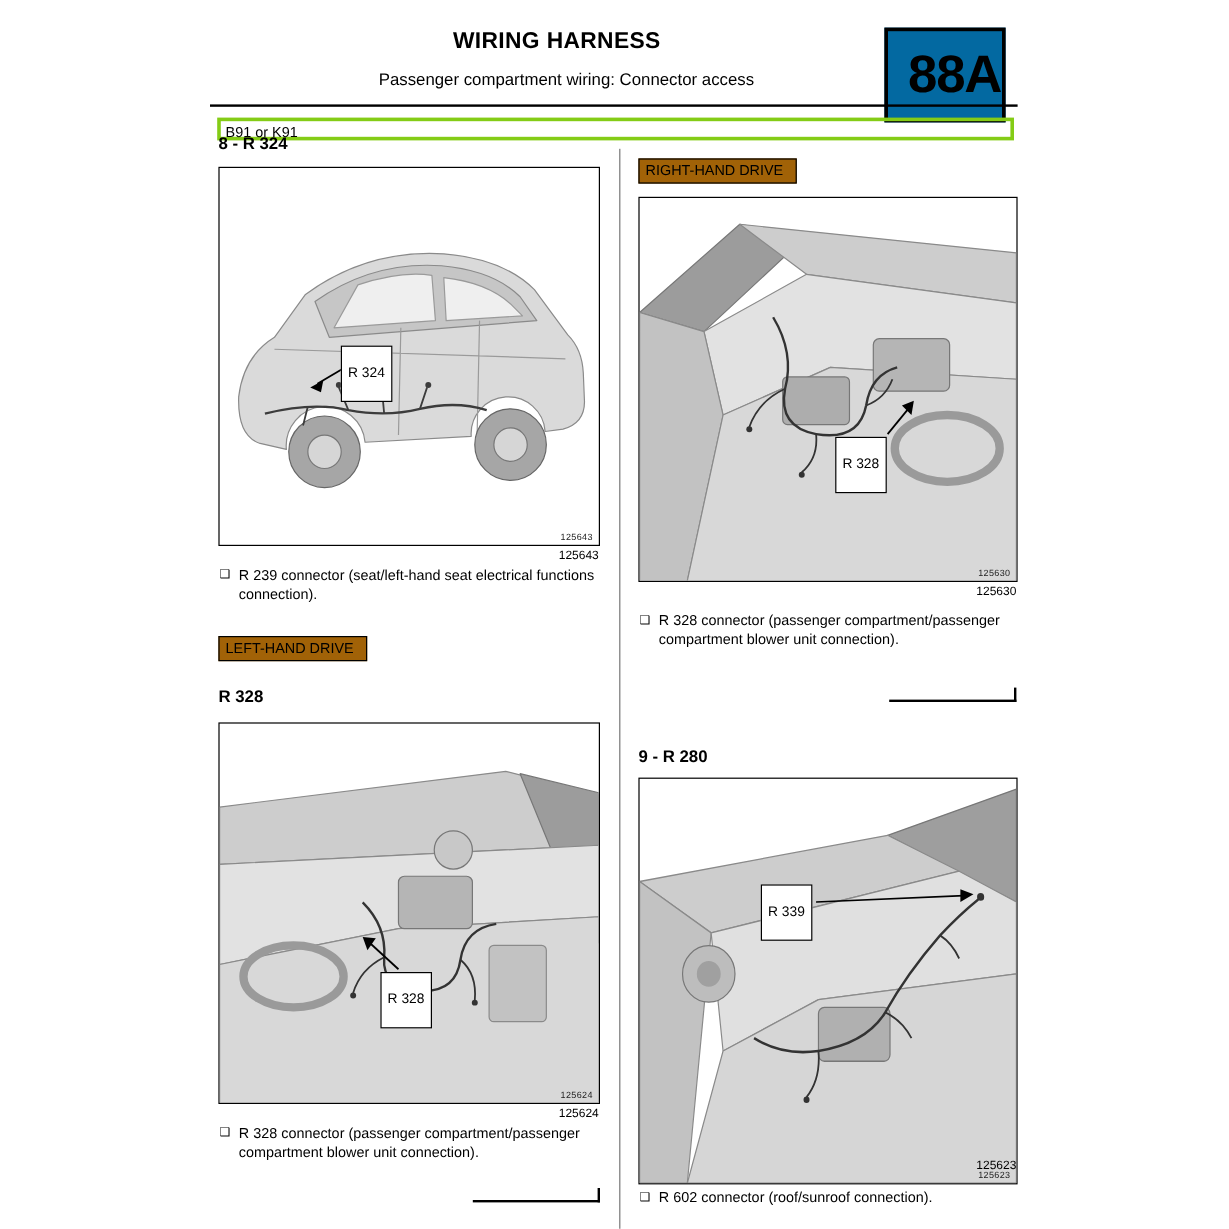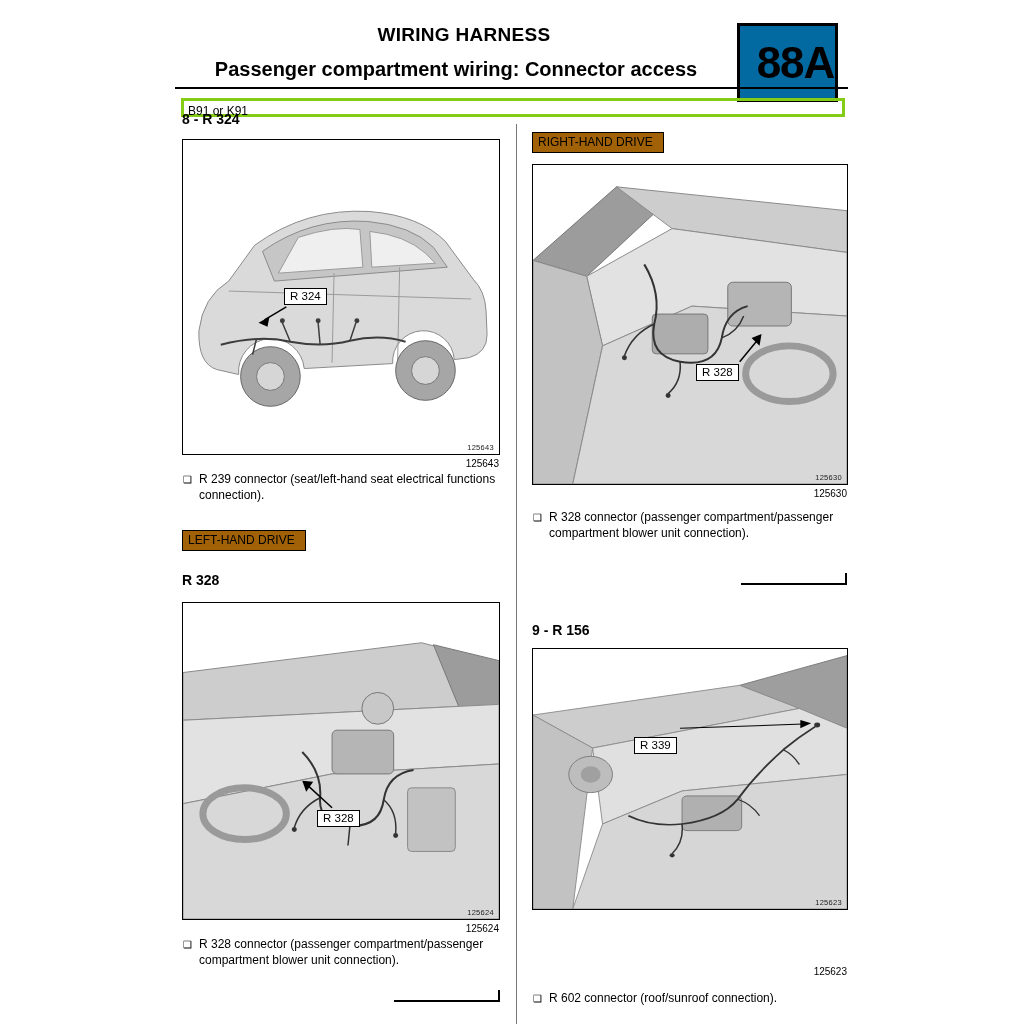--- a/index.html
+++ b/index.html
@@ -1,34 +1,34 @@
 <!DOCTYPE html>
 <html><head>
 <meta charset="utf-8">
 <style>
   * { margin:0; padding:0; box-sizing:border-box; }
   html,body { width:1024px; height:1024px; }
   body { background:#ffffff; color:#000; font-family:"Liberation Sans", sans-serif; position:relative; overflow:hidden; }
   .abs { position:absolute;margin-top:16px; }
   .panel { position:absolute; border:1px solid #000; background:#fff; overflow:hidden; }
   .panel svg { display:block; width:100%; height:100%; }
-  .callout { position:absolute; border:1px solid #000; background:#fff; font-size:11.5px; line-height:15px; padding:0 5px; white-space:nowrap; z-index:2; }
+  .callout { position:absolute; border:1px solid #000; background:#fff; font-size:11.5px; line-height:15px; padding:15px 5px; white-space:nowrap; z-index:2; }
   .watermark { position:absolute; right:5px; bottom:2px; font-size:7.5px; color:#222; letter-spacing:.3px; z-index:2; }
   .fignum { position:absolute; text-align:right; font-size:10px; }
   .caption { position:absolute; display:flex; gap:7px; font-size:12px; line-height:1.3; }
   .caption .bullet { font-size:10px; line-height:16px; flex:0 0 auto; }
   .heading { position:absolute; font-weight:bold; font-size:14px; }
   .drivebox { position:absolute; border:1px solid #000; font-size:12px; padding:2px 10px 3px 5px; background:#a16207; }
   .endmark { position:absolute; border-bottom:2px solid #000; border-right:2px solid #000; }
 </style>
 </head>
 <body>
 
 <div class="abs" style="left:178px;top:8px;width:572px;text-align:center;font-size:19px;font-weight:bold;letter-spacing:.3px;">WIRING HARNESS</div>
-<div class="abs" style="left:170px;top:42px;width:572px;text-align:center;font-size:20px;font-weight:bold;">Passenger compartment wiring: Connector access</div>
+<div class="abs" style="left:186px;top:42px;width:572px;text-align:center;font-size:14px;font-weight:normal;">Passenger compartment wiring: Connector access</div>
 
 <div class="abs" style="left:737px;top:7px;width:101px;height:79px;border:3px solid #000;display:flex;align-items:center;justify-content:center;background:#0369a1;padding-left:16px;">
   <span style="font-size:44px;font-weight:bold;letter-spacing:-1px;">88A</span>
 </div>
 
 <div class="abs" style="left:175px;top:71px;width:673px;height:2px;background:#000;"></div>
 
 <div class="abs" style="left:181px;top:82px;width:664px;height:19px;border:3px solid #84cc16;">
   <span style="font-size:12px;line-height:16px;padding-left:4px;display:inline-block;">B91 or K91</span>
 </div>
@@ -129,23 +129,23 @@
 </div>
 <div class="fignum" style="left:532px;top:488px;width:315px;">125630</div>
 
 <div class="caption" style="left:533px;top:510px;width:318px;">
   <span class="bullet">❑</span>
   <span>R 328 connector (passenger compartment/passenger compartment blower unit connection).</span>
 </div>
 
 <div class="endmark" style="left:741px;top:573px;width:106px;height:12px;"></div>
 
-<div class="heading" style="left:532px;top:622px;">9 - R 156</div>
+<div class="heading" style="left:532px;top:622px;">9 - R 280</div>
 
-<div class="panel" style="left:532px;top:648px;width:316px;height:262px;">
+<div class="panel" style="left:532px;top:648px;width:316px;height:339px;">
   <svg viewBox="0 0 316 315" preserveAspectRatio="none">
     <g stroke-linejoin="round">
       <path d="M208,44 L316,8 L316,96 Z" fill="#9e9e9e" stroke="#777"></path>
       <path d="M0,80 L208,44 L268,72 L60,120 Z" fill="#cdcdcd" stroke="#8a8a8a"></path>
       <path d="M0,80 L60,120 L40,315 L0,315 Z" fill="#c2c2c2" stroke="#8a8a8a"></path>
       <path d="M60,120 L268,72 L316,96 L316,152 L150,172 L70,212 Z" fill="#e0e0e0" stroke="#8a8a8a"></path>
       <path d="M70,212 L150,172 L316,152 L316,315 L40,315 Z" fill="#d6d6d6" stroke="#8a8a8a"></path>
       <circle cx="58" cy="152" r="22" fill="#bdbdbd" stroke="#777"></circle>
       <circle cx="58" cy="152" r="10" fill="#a0a0a0"></circle>
       <rect x="150" y="178" width="60" height="42" rx="5" fill="#b0b0b0" stroke="#777"></rect>

